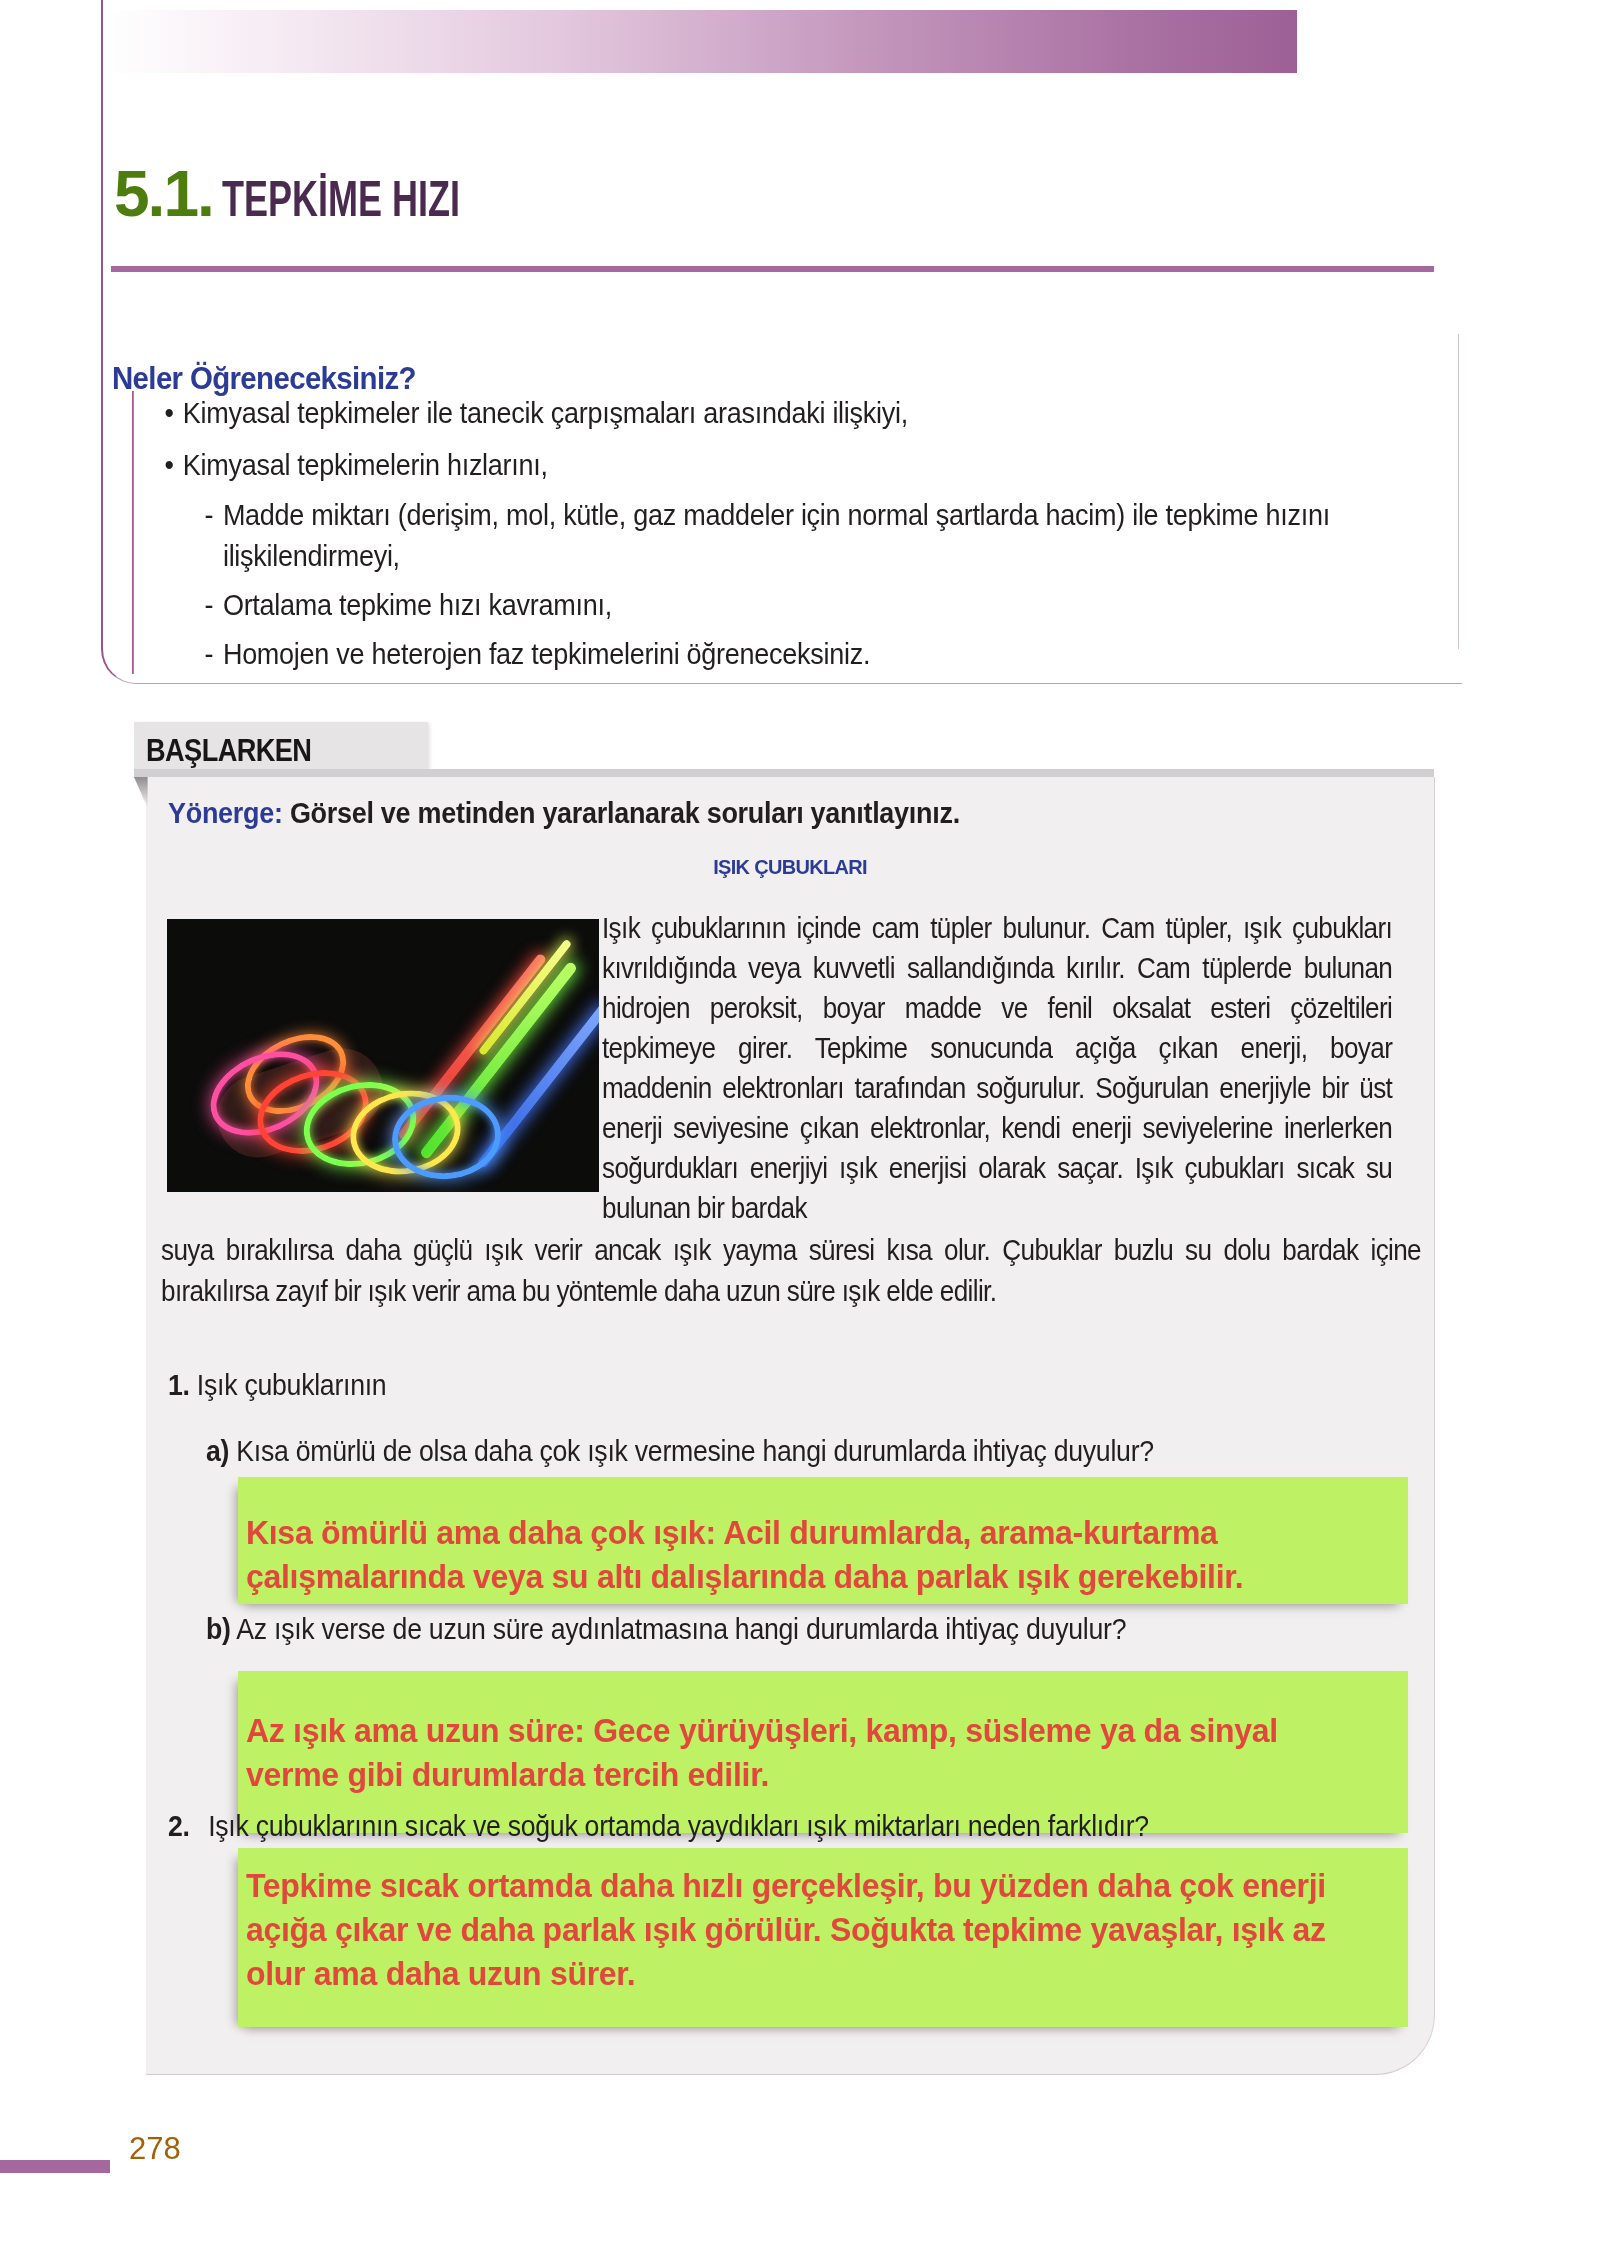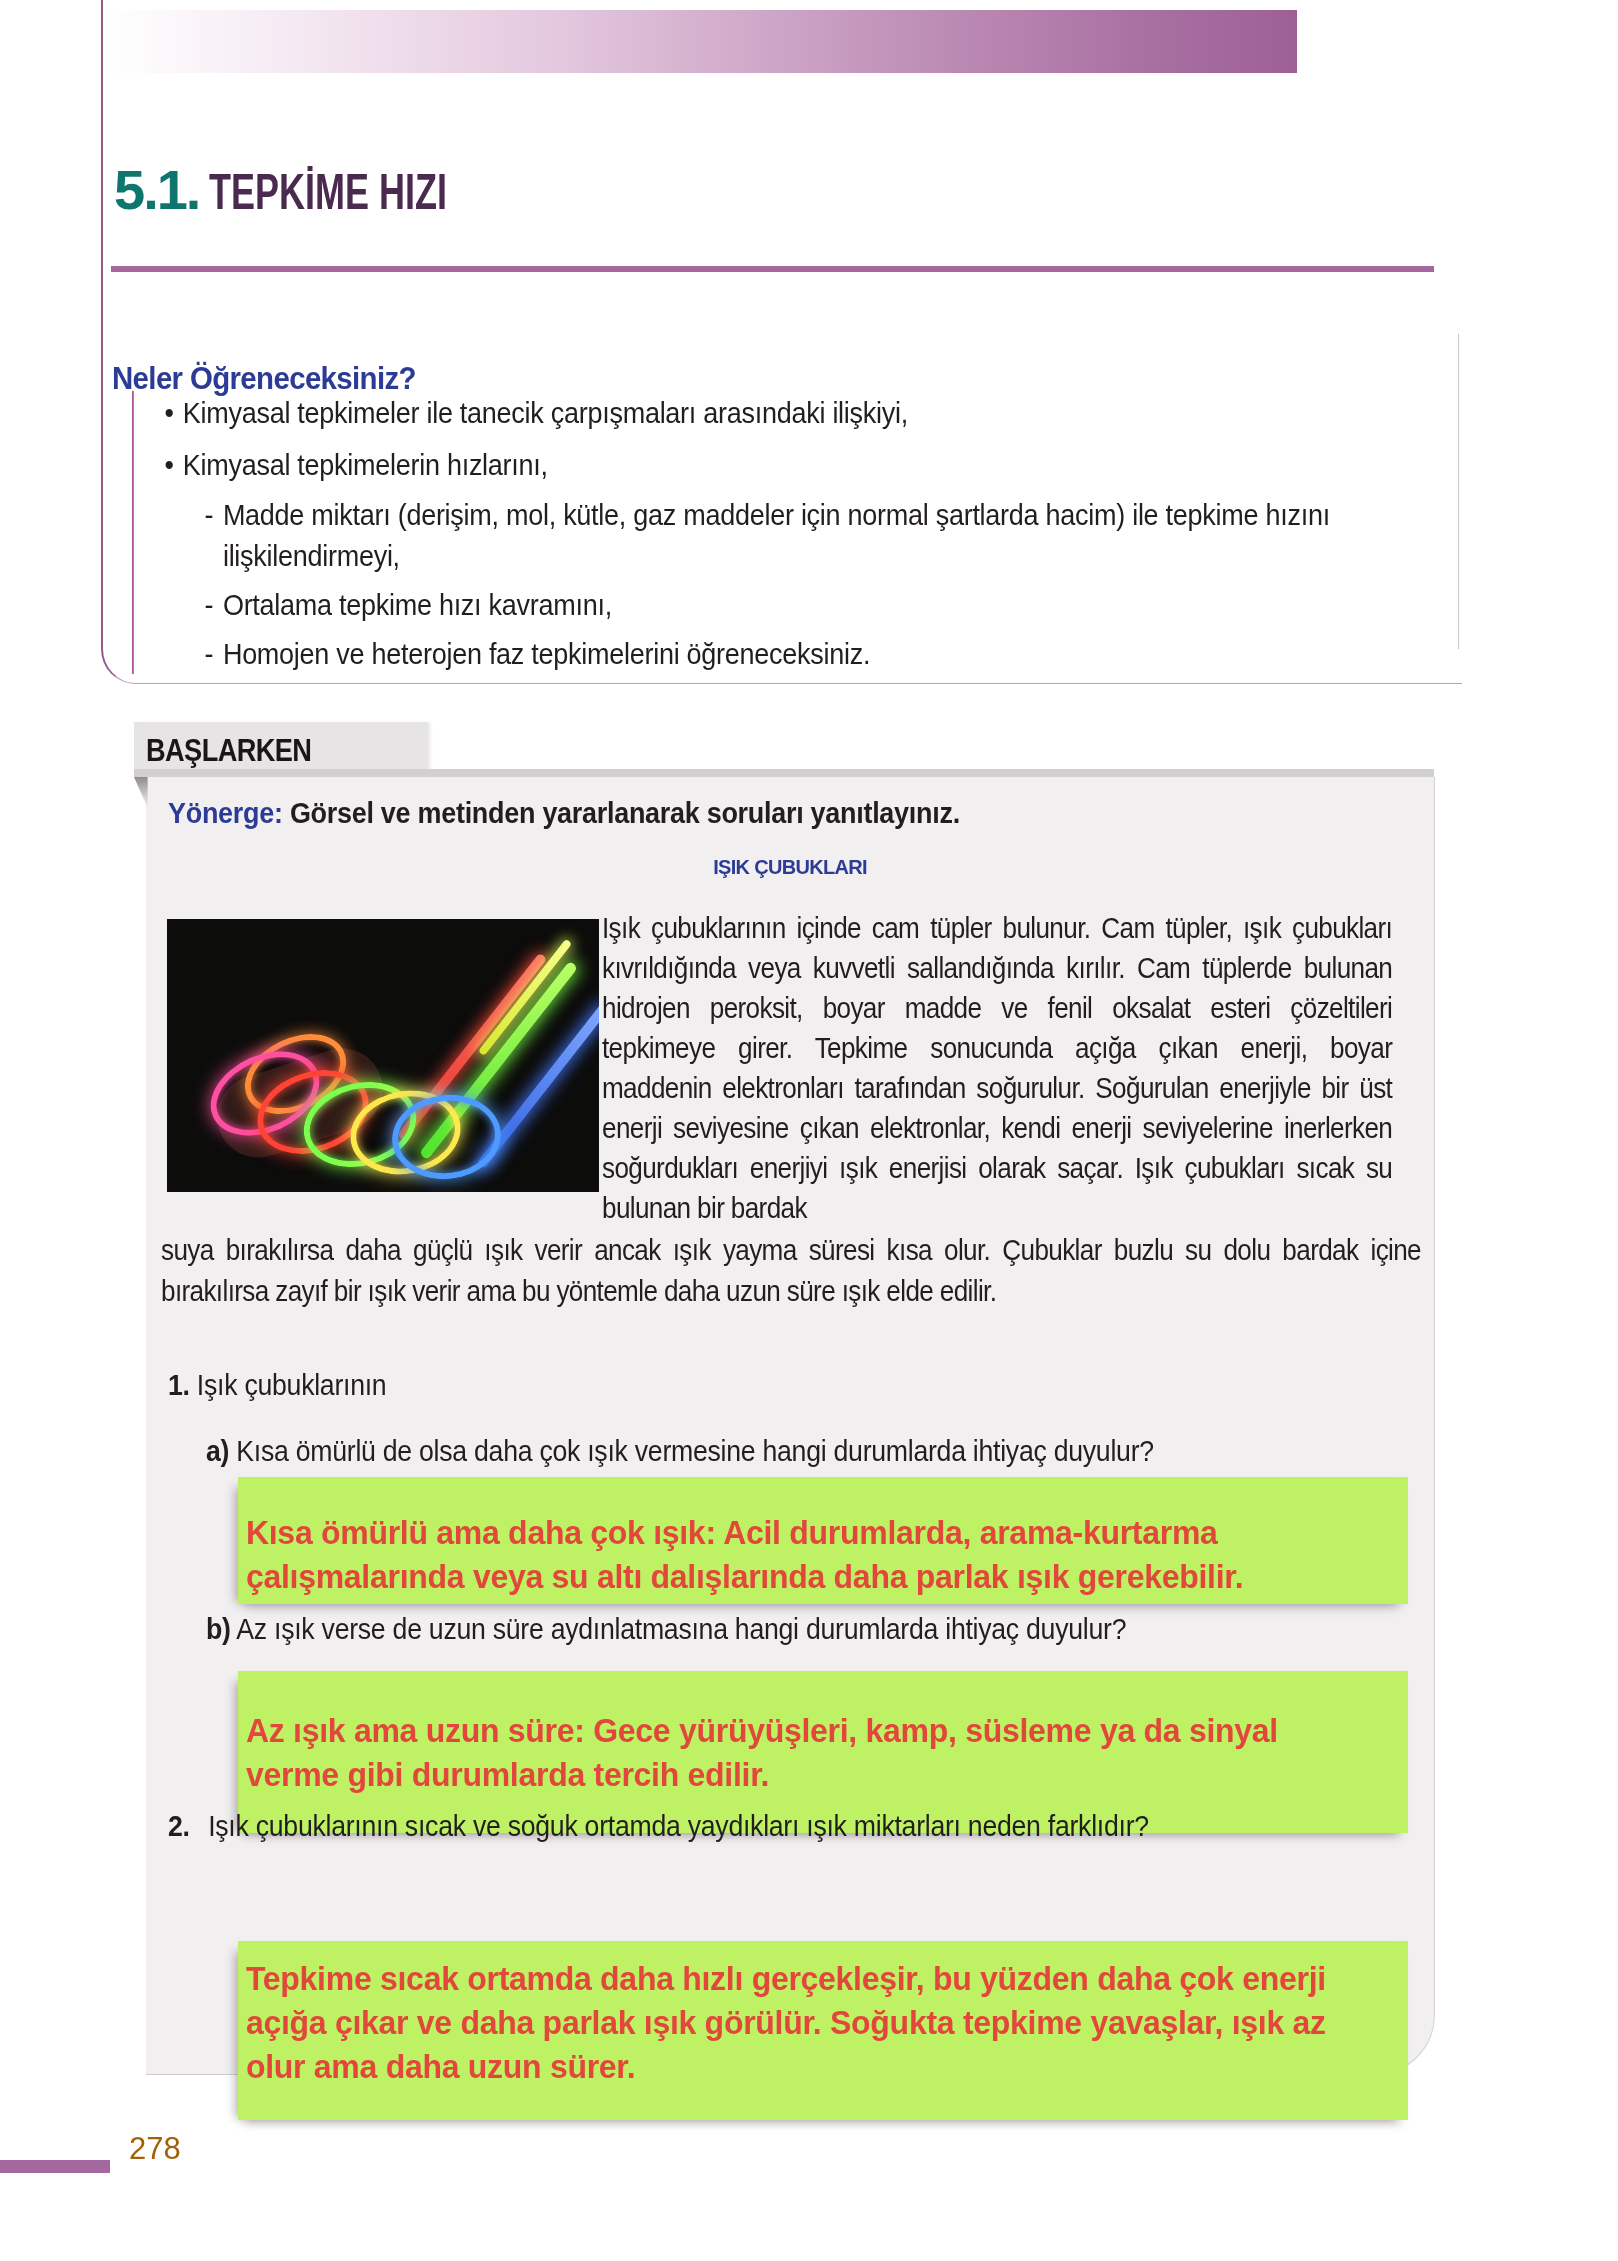--- a/index.html
+++ b/index.html
@@ -7,21 +7,21 @@
         font-family:"Liberation Sans",sans-serif;color:#221e1f;}
 
   
   .grad-bar{position:absolute;left:106px;top:9.5px;width:1191px;height:63px;
     background:linear-gradient(90deg,#ffffff 0%,#f6ecf4 14%,#e3c8de 38%,#c193ba 66%,#a86fa1 88%,#9d6096 100%);}
   .top-panel{position:absolute;left:101px;top:-4.1px;width:1359px;height:687px;
     border-left:2px solid #96588c;border-bottom:1.4px solid #bf9fb7;border-bottom-left-radius:35px;}
   .obj-right-rule{position:absolute;left:1458px;top:334px;width:1.4px;height:315px;background:#ccc4c9;}
 
   .title-row{position:absolute;left:114px;top:162px;display:flex;align-items:baseline;}
-  .sec-num{font-size:56px;font-weight:bold;color:#0f766e;letter-spacing:-2px;line-height:1;}
+  .sec-num{font-size:64px;font-weight:bold;color:#4d7c0f;letter-spacing:-2px;line-height:1;}
   .sec-title{font-size:50px;font-weight:bold;color:#4a2a4e;letter-spacing:0;line-height:1;
     display:inline-block;transform:scaleX(0.72);transform-origin:left bottom;margin-left:9.5px;}
   .title-underline{position:absolute;left:111px;top:266px;width:1323px;height:5.5px;background:#a4689e;}
 
   
   .obj-title{position:absolute;left:112px;top:360px;font-size:32px;font-weight:bold;color:#2c3b96;
     letter-spacing:-0.7px;transform:scaleX(0.92);transform-origin:0 0;white-space:nowrap;}
   .obj-list{position:absolute;left:132px;top:391px;width:1444px;border-left:2px solid #b0549c;
     padding-left:0;transform:scaleX(0.9);transform-origin:0 0;}
   .obj-item{font-size:30px;line-height:42px;letter-spacing:-0.3px;padding-left:34px;margin-top:1.4px;}
@@ -95,21 +95,21 @@
   .q2 .qnum{margin-right:12.3px;}
 
   .ansbox{position:absolute;left:238px;width:1170px;background:#bef264;
     box-shadow:-8.2px 4.1px 9.5px -5.5px rgba(95,85,90,0.45),0 9.5px 9.5px -6.8px rgba(95,85,90,0.35);}
   .ans-red{color:#e2473c;font-weight:bold;font-size:33px;line-height:44px;letter-spacing:-0.3px;
     padding:0 20.4px 0 8.2px;transform:scaleX(0.97);transform-origin:0 0;}
   .boxA{top:1477px;height:127px;}
   .boxA .ans-red{padding-top:34px;}
   .boxB{top:1671px;height:162px;}
   .boxB .ans-red{padding-top:38px;}
-  .boxC{top:1941px;height:179px;}
+  .boxC{top:1848px;height:179px;}
   .boxC .ans-red{padding-top:16.4px;}
 
   
   .page-num{position:absolute;left:129px;top:2131px;font-size:31px;color:#a16207;}
   .footer-bar{position:absolute;left:0;top:2160px;width:110px;height:13px;background:#a4689e;}
 </style>
 </head>
 <body>
 
 <div class="page">

